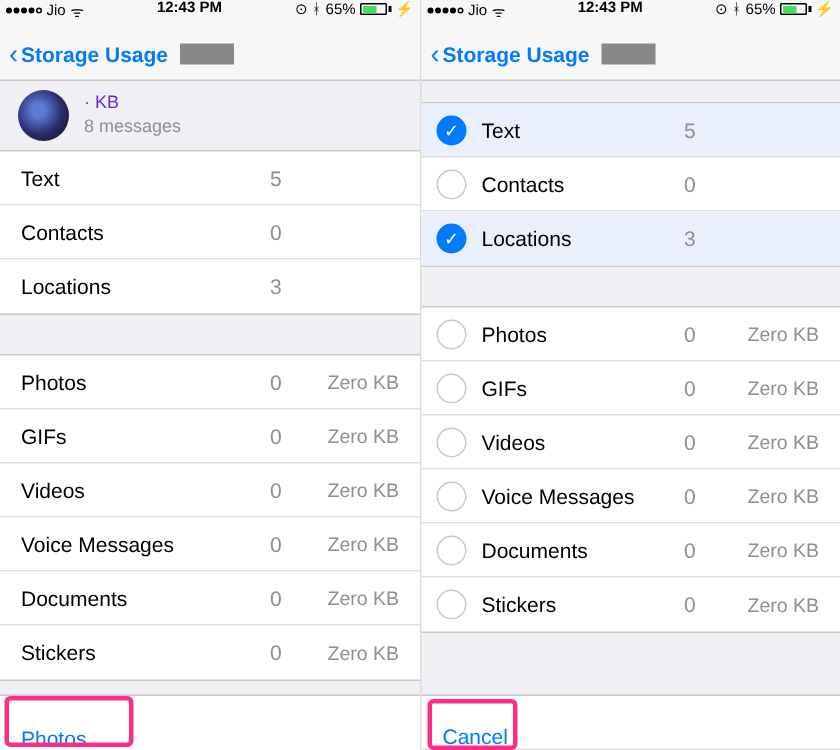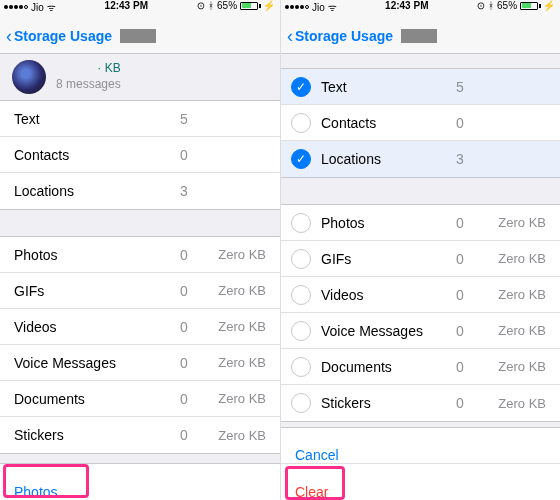--- a/index.html
+++ b/index.html
@@ -17,21 +17,21 @@
   .batt-body { width:18px; height:8px; border:0.5px solid #000; border-radius:1px; position:relative; }
   .batt-fill { position:absolute; left:0.5px; top:0.5px; bottom:0.5px; width:60%; background:#4cd964; }
   .batt-tip { width:1.5px; height:4px; background:#000; margin-left:1px; }
   .navbar { height: 36px; background: #f7f7f7; border-bottom: 1px solid #c8c7cc; display: flex; align-items: center; padding: 0 6px; gap:2px; }
   .chev { color:#007aff; font-size:18px; line-height:1; }
   .back-label { color:#007aff; font-size:14px;font-weight:bold; }
   .redact { width:36px; height:14px; background:#888; margin-left:6px; }
   .header-row { display:flex; align-items:center; padding:6px 12px; background:#efeff4; gap:10px; }
   .avatar { width:34px; height:34px; border-radius:50%; background: radial-gradient(circle at 40% 40%, #5b7bd5 15%, #2a2a6b 55%, #111 100%); }
   .header-text { font-size:12px; color:#8e8e93; line-height:1.3; }
-  .header-text .line1 { color:#0f766e;text-align:right; }
+  .header-text .line1 { color:#6d28d9; }
   .section { background:#fff; border-top:1px solid #c8c7cc; border-bottom:1px solid #c8c7cc; }
   .row { display:flex; align-items:center; height:36px; padding:0 14px; border-bottom:1px solid #e0e0e3; }
   .row:last-child { border-bottom:none; }
   .row .label { flex:1; font-size:14px; }
   .row .count { width:28px; text-align:left; color:#8e8e93; font-size:14px; }
   .row .size { width:58px; text-align:right; color:#8e8e93; font-size:13px; }
   .gap { height:26px; }
   .footer { background:#fff; border-top:1px solid #c8c7cc; }
   .footer .row { height:36px;align-items:flex-end; }
   .footer .link-blue { color:#007aff; }
@@ -262,21 +262,18 @@
           <span class="size">Zero KB</span>
         </div>
     </div>
 
     <div class="spacer"></div>
 
     <div class="footer">
       <div class="row" style="border-bottom:1px solid #e0e0e3;">
         <span class="link-blue">Cancel</span>
       </div>
-      <div class="row">
-        <span class="link-red">Clear</span>
-      </div>
     </div>
 
     <div class="hl" style="left:4px; bottom:0px; width:60px; height:34px;"></div>
   </div>
 
 </div>
 
 </body></html>

